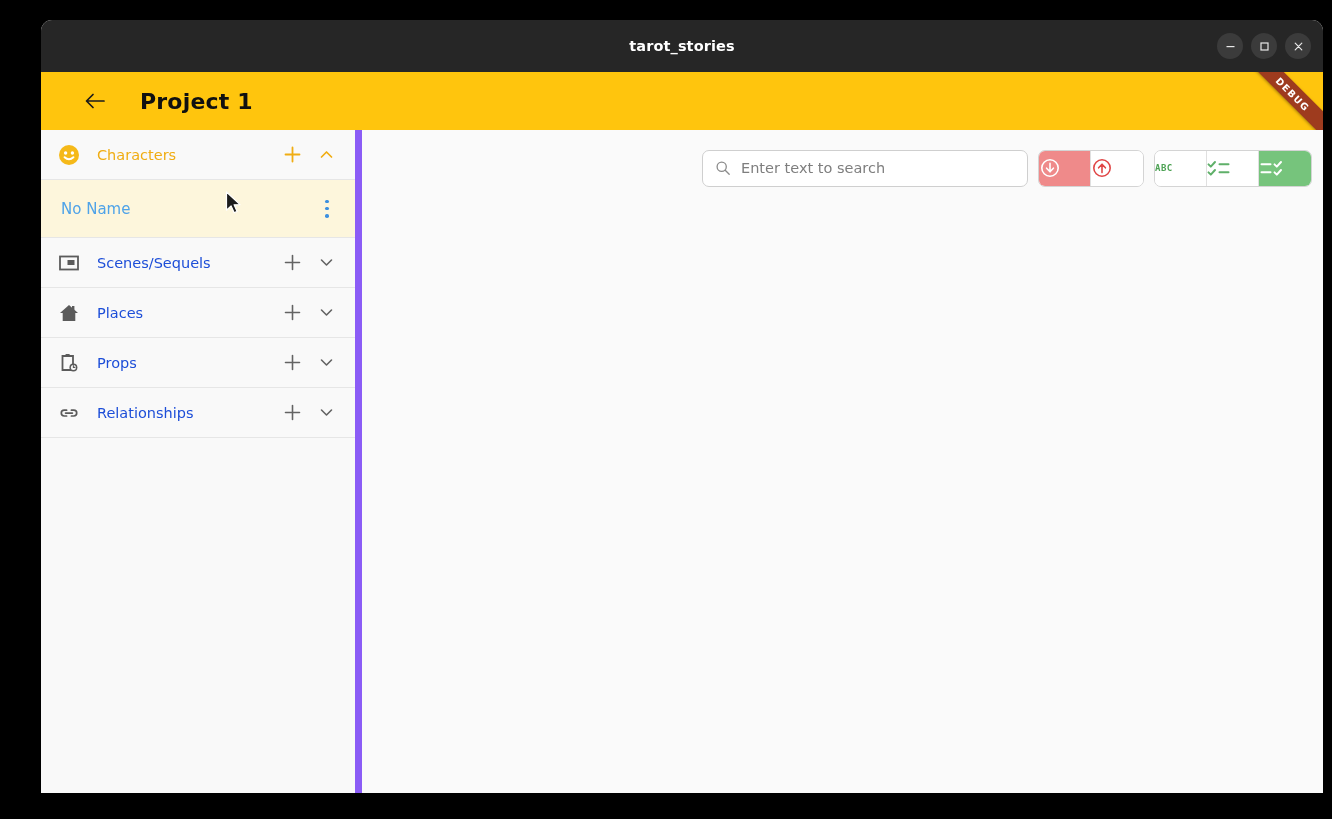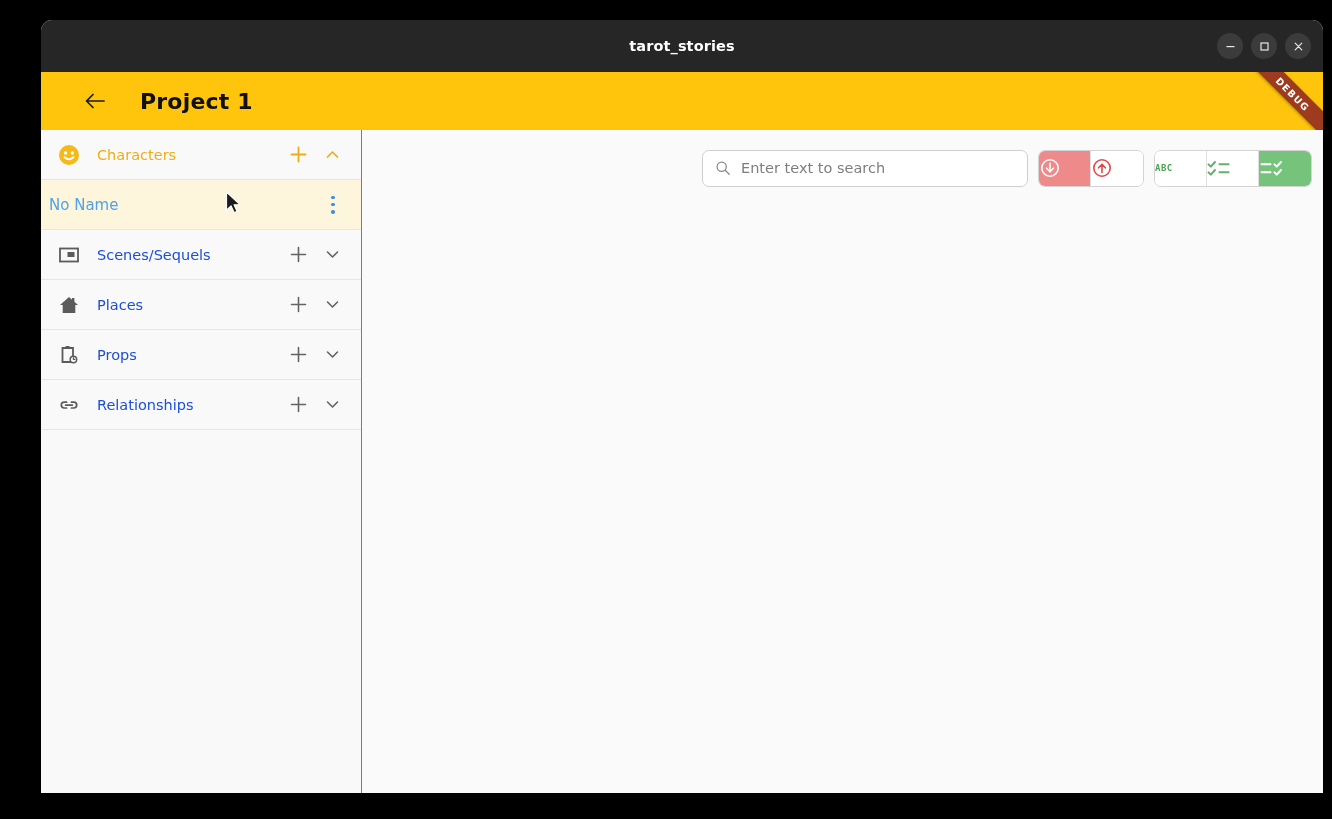--- a/index.html
+++ b/index.html
@@ -74,21 +74,21 @@
     letter-spacing: 1.2px;
     text-align: center;
     padding: 4px 0 3px;
     box-shadow: 0 1px 3px rgba(0,0,0,.35);
   }
   
   .body-row { flex: 1; display: flex; min-height: 0; background:#fafafa; }
   .sidebar {
     width: 321px; flex: 0 0 321px;
     background: #f9f9f9;
-    border-right: 1px solid #8b5cf6;
+    border-right: 7px solid #8b5cf6;
     overflow-y: auto;
   }
   .section-row {
     height: 50px;
     display: flex; align-items: center;
     padding: 0 12px 0 0;
     border-bottom: 1px solid #e6e6e6;
     cursor: default;
   }
   .section-row.first { border-top: none; }
@@ -103,24 +103,24 @@
     color: #1d4ed8;
   }
   .sec-label.accent { color: #F0AD13; }
   .sec-plus, .sec-chev {
     width: 34px; height: 34px;
     display: flex; align-items: center; justify-content: center;
     color: #636363; cursor: default;
   }
   .sec-plus.accent, .sec-chev.accent { color: #F0AD13; }
   .item-row {
-    height: 50px;
+    height: 58px;
     background: #fdf6dc;
     display: flex; align-items: center;
-    padding-left: 8px; padding-right: 18px;
+    padding-left: 20px; padding-right: 18px;
     border-bottom: 1px solid #e6e6e6;
     position: relative;
     cursor: default;
   }
   .item-name {
     flex: 1;
     font-size: 15px;
     color: #4FA3E8;
   }
   .kebab {

